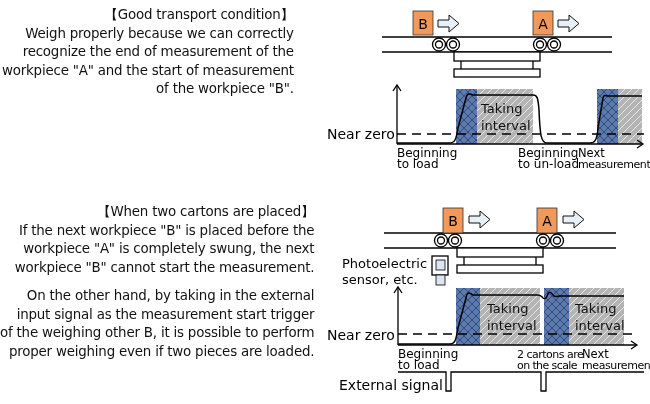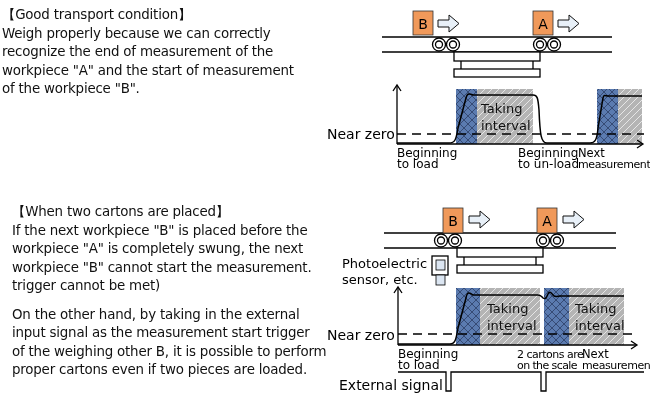--- a/index.html
+++ b/index.html
@@ -1,45 +1,44 @@
 <!DOCTYPE html>
 <html><head>
 <meta charset="utf-8">
 <style>
   html, body { margin:0; padding:0; background:#ffffff; }
   body { width:650px; height:404px; position:relative; overflow:hidden;
          font-family:"DejaVu Sans", sans-serif; color:#111; }
-  .text-block { position:absolute; font-size:13.4px; line-height:18.5px; white-space:nowrap; letter-spacing:-0.2px; }
+  .text-block { position:absolute; font-size:13.4px; line-height:18.5px; white-space:nowrap; letter-spacing:-0.2px;text-align:right; }
   .text-block p { margin:0; }
   .gap { height:10px; }
   svg { position:absolute; left:0; top:0; }
   svg text { font-family:"DejaVu Sans", sans-serif; }
 </style>
 </head>
 <body>
 
 <div class="text-block" style="left:2px; top:6px;">
   <p>【Good transport condition】</p>
   <p>Weigh properly because we can correctly</p>
   <p>recognize the end of measurement of the</p>
   <p>workpiece "A" and the start of measurement</p>
   <p>of the workpiece "B".</p>
 </div>
 
-<div class="text-block" style="left:12px; top:203px;">
+<div class="text-block" style="left:0; top:203px;">
   <p>【When two cartons are placed】</p>
   <p>If the next workpiece "B" is placed before the</p>
   <p>workpiece "A" is completely swung, the next</p>
   <p>workpiece "B" cannot start the measurement.</p>
-  <p>trigger cannot be met)</p>
   <div class="gap"></div>
   <p>On the other hand, by taking in the external</p>
   <p>input signal as the measurement start trigger</p>
   <p>of the weighing other B, it is possible to perform</p>
-  <p>proper cartons even if two pieces are loaded.</p>
+  <p>proper weighing even if two pieces are loaded.</p>
 </div>
 
 <svg width="650" height="404" viewBox="0 0 650 404">
   <defs>
     <pattern id="crossHatch" width="8" height="8" patternUnits="userSpaceOnUse">
       <rect width="8" height="8" fill="#5b7bb0"></rect>
       <path d="M0,0 L8,8 M8,0 L0,8" stroke="#2c3f66" stroke-width="0.8"></path>
     </pattern>
     <pattern id="diagHatch" width="7" height="7" patternUnits="userSpaceOnUse">
       <rect width="7" height="7" fill="#b4b4b4"></rect>

